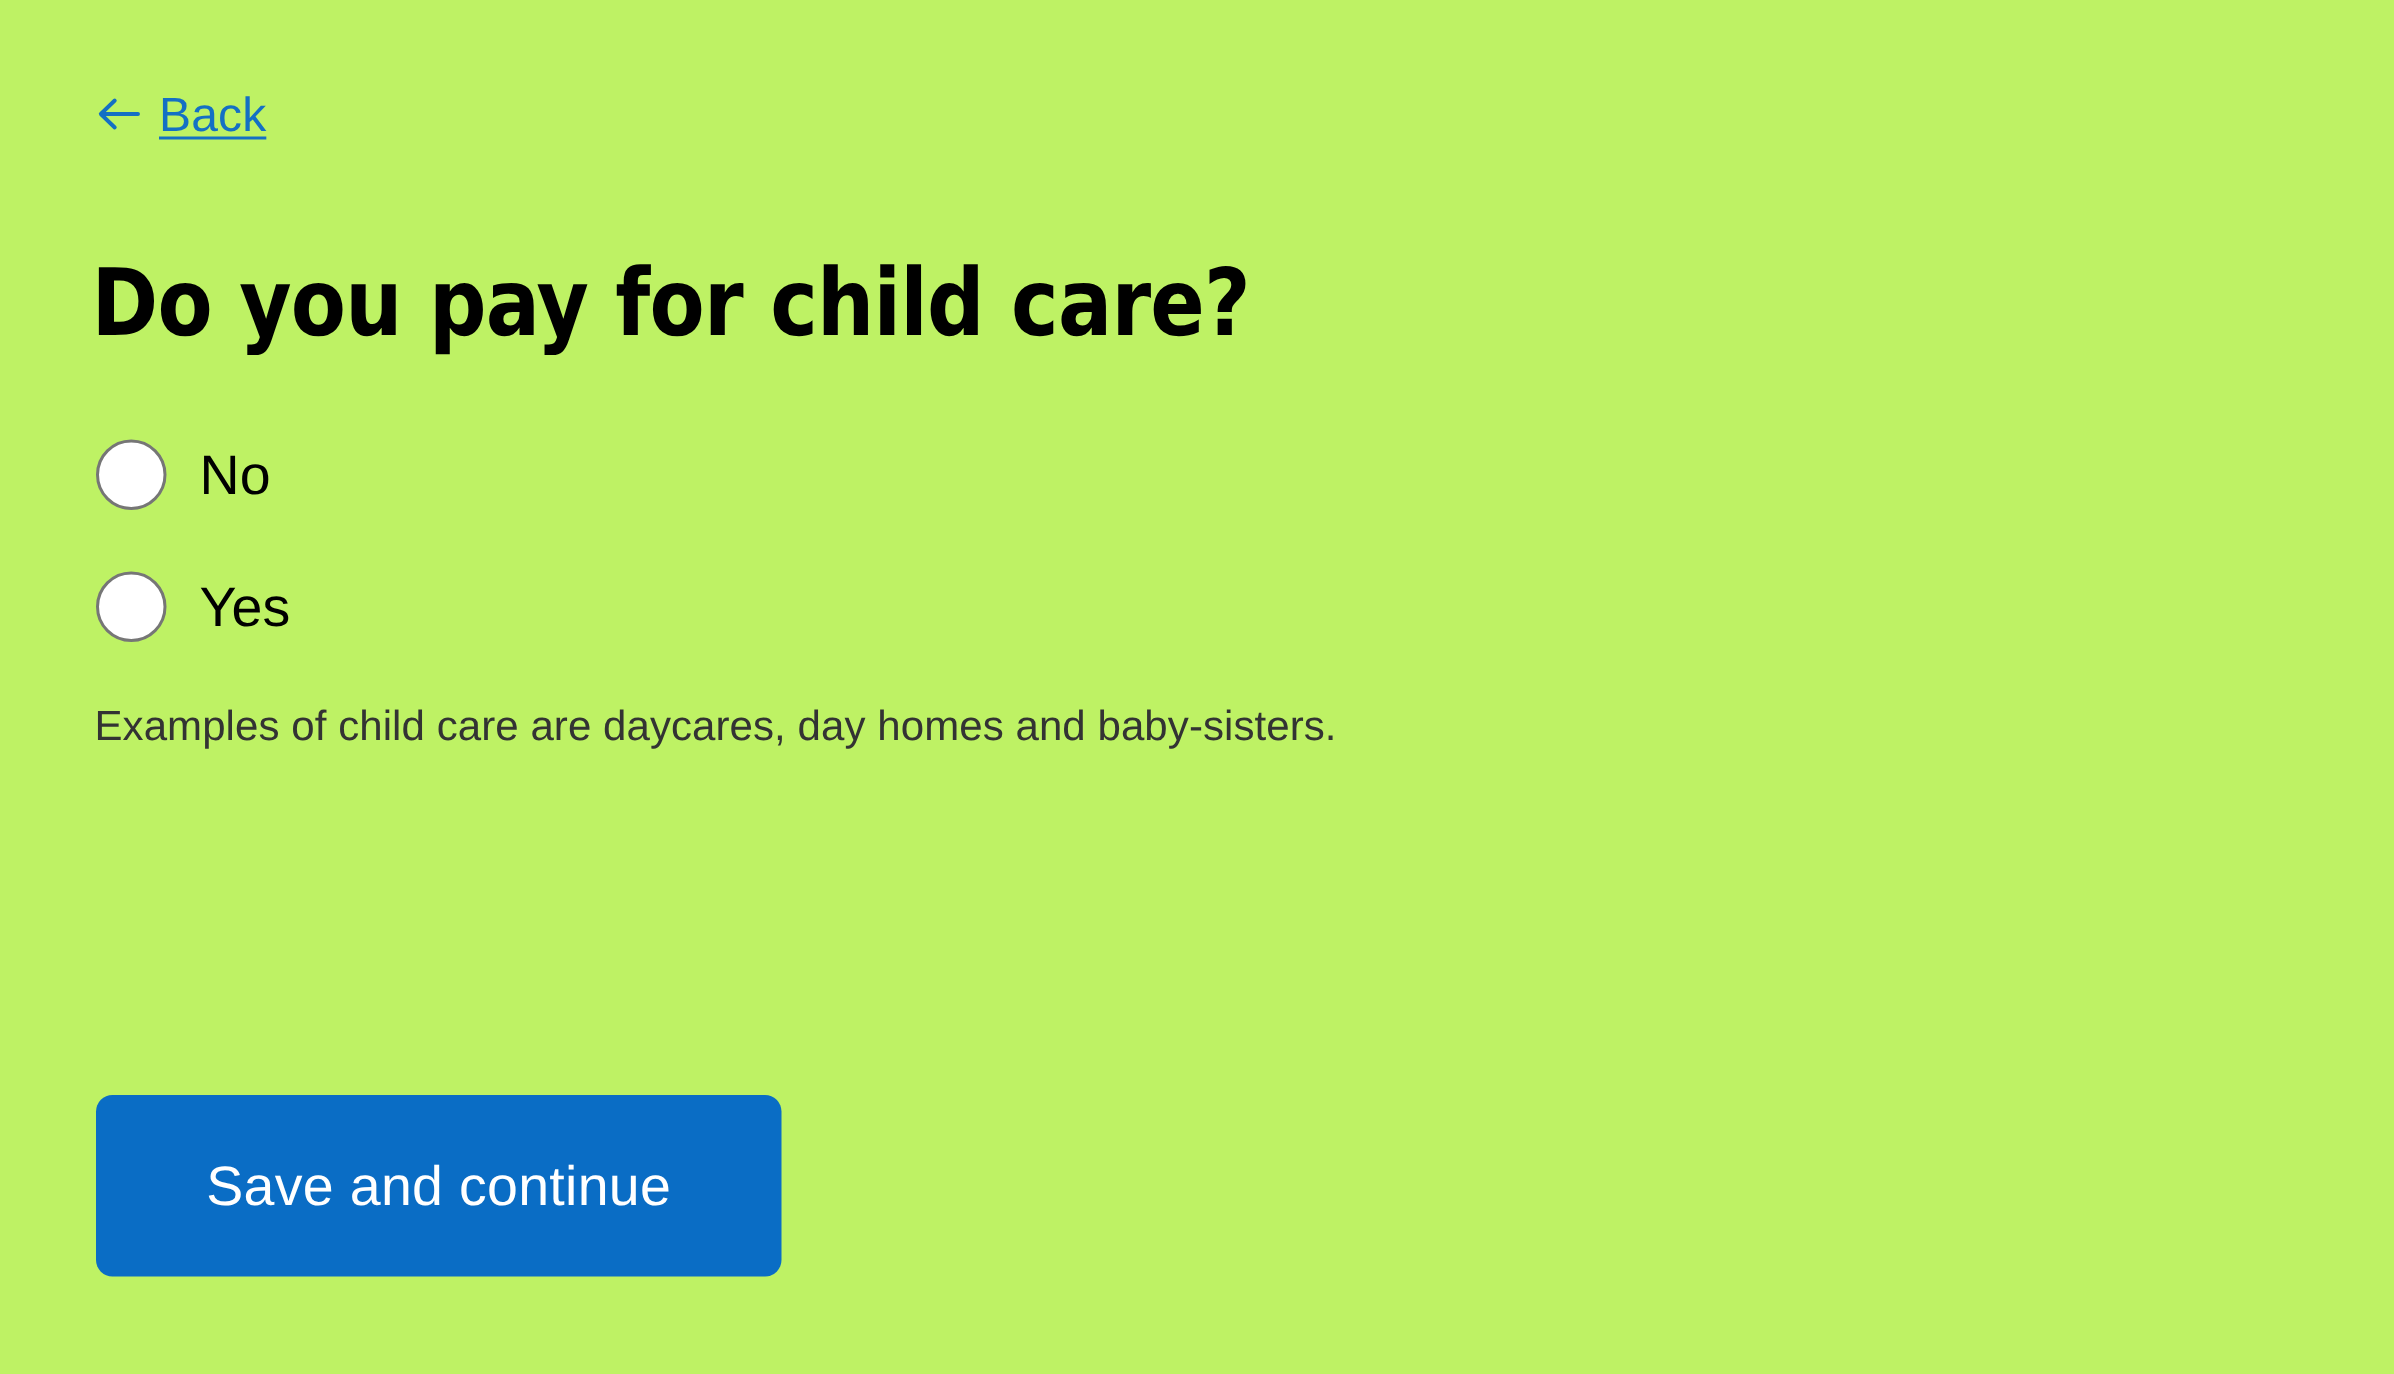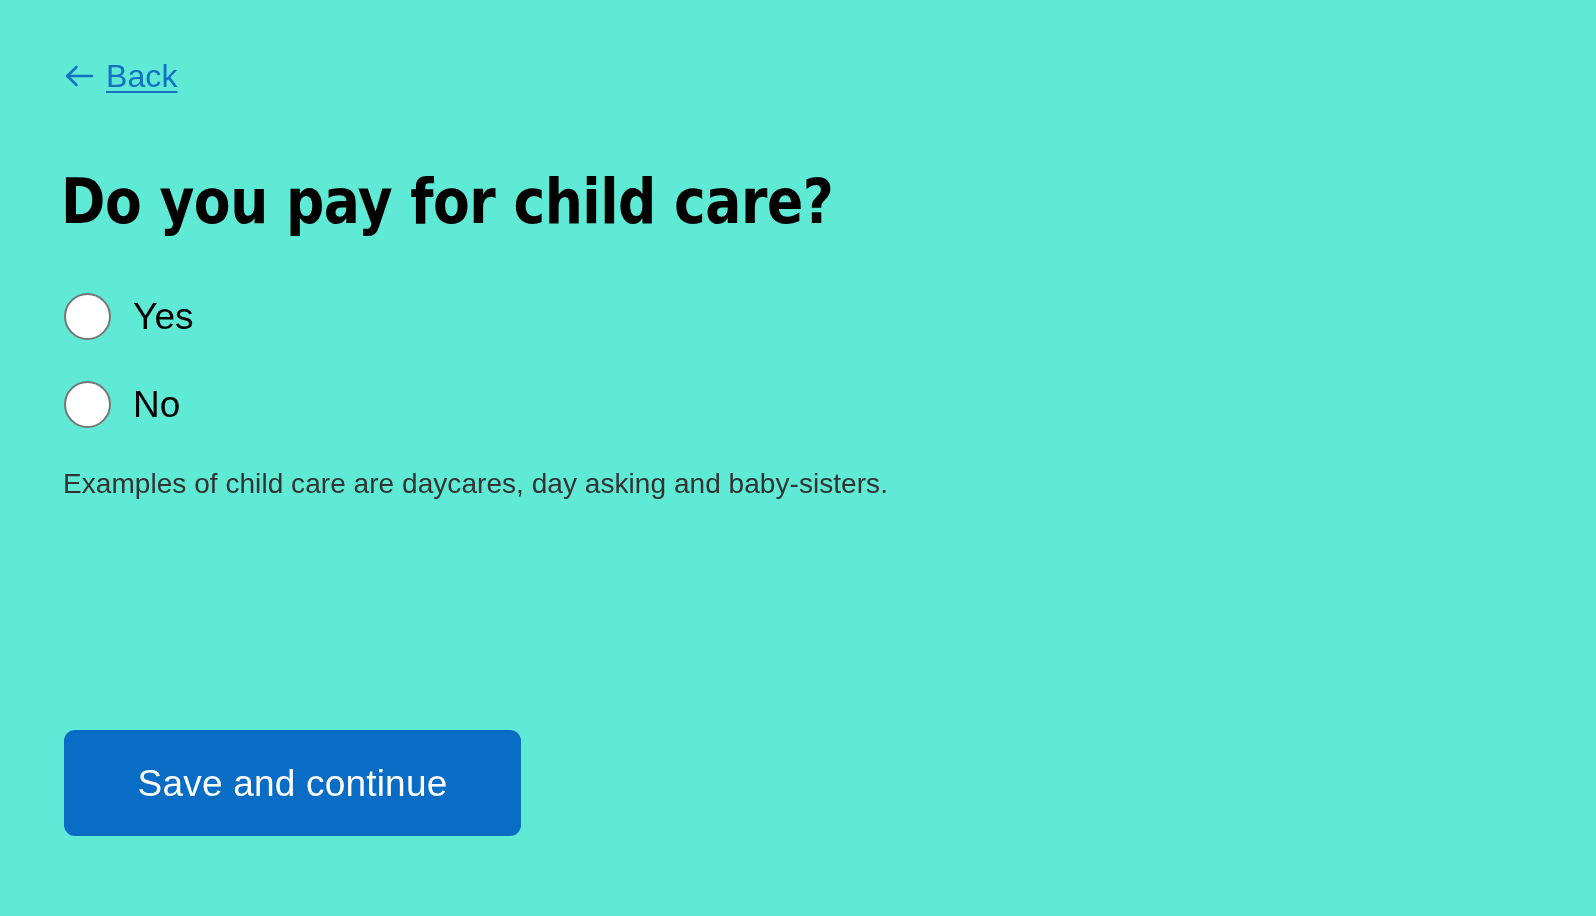--- a/index.html
+++ b/index.html
@@ -15,21 +15,21 @@
     font-family: "Liberation Sans", "DejaVu Sans", sans-serif;
     color: #1a1a1a;
     overflow: hidden;
     -webkit-font-smoothing: antialiased;
   }
 
   .page {
     position: relative;
     width: 1596px;
     height: 916px;
-    background: #5eead4;
+    background: #bef264;
   }
 
   
   .back-link {
     position: absolute;
     left: 64px;
     top: 60px;
     display: flex;
     align-items: center;
     gap: 12px;
@@ -145,21 +145,21 @@
     letter-spacing: 0.2px;
     white-space: nowrap;
   }
 
   
   .save-button {
     position: absolute;
     left: 64px;
     top: 730px;
     width: 457px;
-    height: 106px;
+    height: 121px;
     border: none;
     border-radius: 11px;
     background: #0a6dc5;
     color: #ffffff;
     font-family: "Liberation Sans", "DejaVu Sans", sans-serif;
     font-size: 37px;
     line-height: 1;
     letter-spacing: 0.2px;
     cursor: pointer;
     padding: 0;
@@ -182,28 +182,28 @@
     </span>
     <span class="back-label">Back</span>
   </a>
 
   <h1 class="page-title">Do you pay for child care?</h1>
 
   <div class="radio-group">
 
     <label class="radio-option">
       <span class="radio-circle"></span>
+      <span class="radio-label">No</span>
+    </label>
+
+    <label class="radio-option">
+      <span class="radio-circle"></span>
       <span class="radio-label">Yes</span>
     </label>
 
-    <label class="radio-option">
-      <span class="radio-circle"></span>
-      <span class="radio-label">No</span>
-    </label>
-
   </div>
 
-  <p class="hint-text">Examples of child care are daycares, day asking and baby-sisters.</p>
+  <p class="hint-text">Examples of child care are daycares, day homes and baby-sisters.</p>
 
 
   <button class="save-button" type="button">Save and continue</button>
 
 </div>
 
 </body></html>

